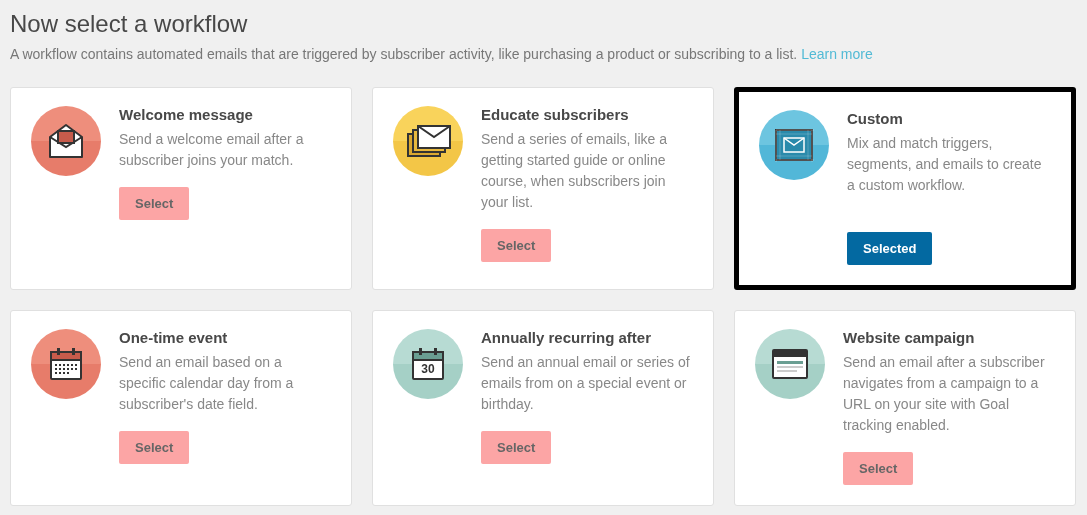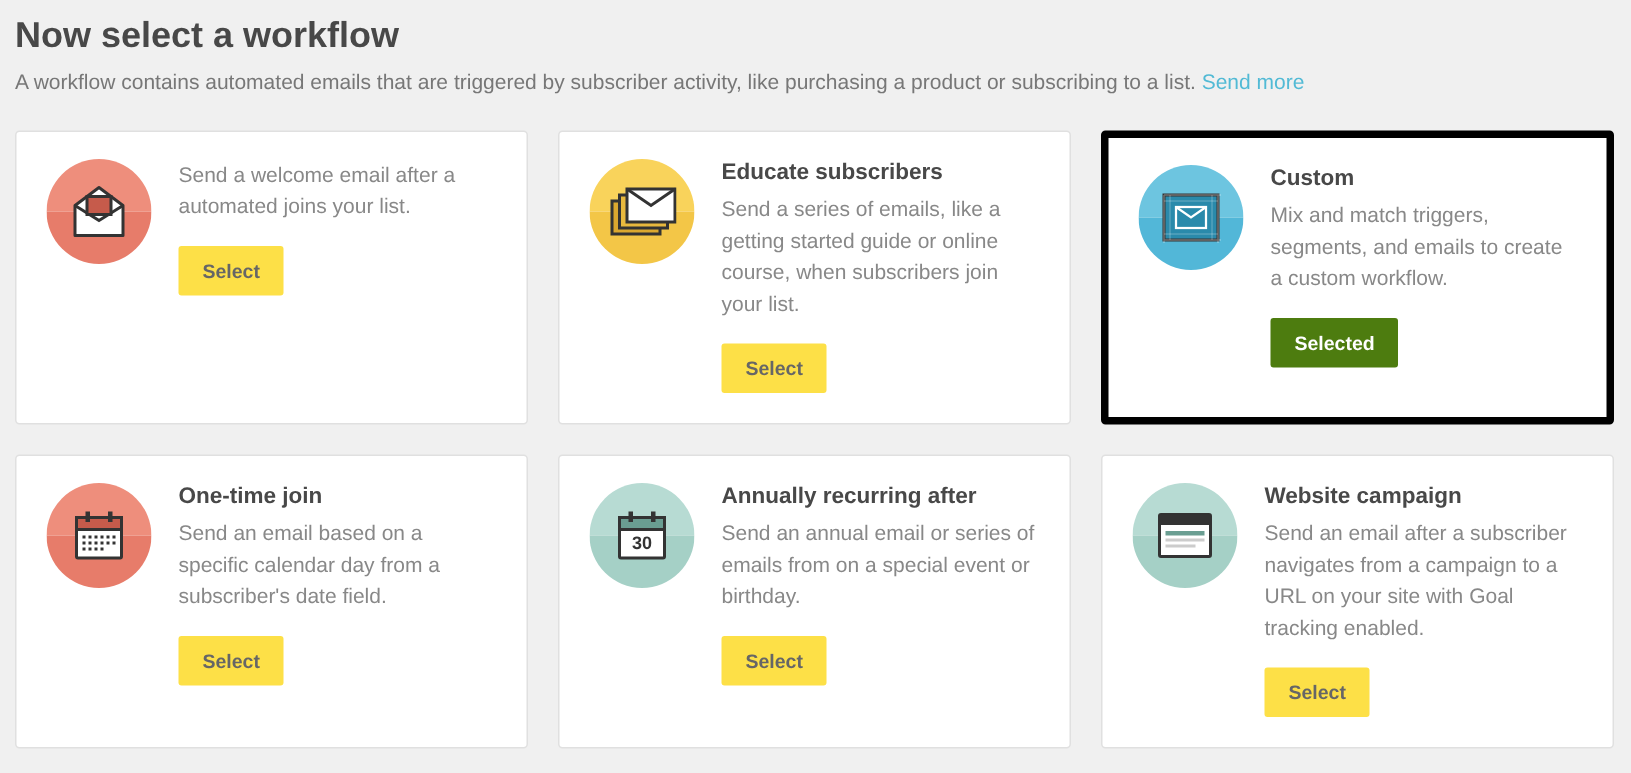--- a/index.html
+++ b/index.html
@@ -5,21 +5,21 @@
     * { box-sizing: border-box; margin: 0; padding: 0; }
     body {
       background: #f0f0f0;
       font-family: "Helvetica Neue", Helvetica, Arial, sans-serif;
       width: 1087px;
       height: 515px;
       padding: 10px 10px 0 10px;
     }
     .page-title {
       font-size: 24px;
-      font-weight: 700;
+      font-weight: 400;
       color: #484848;
       margin-bottom: 6px;
     }
     .page-desc {
       font-size: 14px;
       color: #777;
       line-height: 1.5;
       margin-bottom: 22px;
     }
     .page-desc a {
@@ -84,53 +84,55 @@
     .btn {
       display: inline-block;
       border: none;
       padding: 9px 16px;
       font-size: 13px;
       font-weight: 600;
       border-radius: 2px;
       cursor: pointer;
     }
     .btn-default {
-      background: #fde047;
+      background: #fca5a5;
       color: #666;
       text-align: right;
     }
     .btn-selected {
-      background: #4d7c0f;
+      background: #0369a1;
       color: #fff;
+      margin-top: 20px;
     }
   </style>
 </head>
 <body>
 
 <h1 class="page-title">Now select a workflow</h1>
 <p class="page-desc">
-  <span>A workflow contains automated emails that are triggered by subscriber activity, like purchasing a product or subscribing to a list. </span><a href="#">Send more</a>
+  <span>A workflow contains automated emails that are triggered by subscriber activity, like purchasing a product or subscribing to a list. </span><a href="#">Learn more</a>
 </p>
 
 <div class="grid">
 
   <div class="card">
     <div class="icon-wrap">
       <div class="icon-circle">
         <div class="half-top" style="background:#ee8e7c"></div>
         <div class="half-bot" style="background:#e77c6a"></div>
         <svg width="40" height="40" viewBox="0 0 40 40">
           <path d="M4 16 L20 4 L36 16 L36 36 L4 36 Z" fill="#fff" stroke="#333" stroke-width="2" stroke-linejoin="round"></path>
           <path d="M4 16 L20 26 L36 16" fill="none" stroke="#333" stroke-width="2"></path>
           <rect x="12" y="10" width="16" height="12" fill="#c65b4b" stroke="#333" stroke-width="2"></rect>
         </svg>
       </div>
     </div>
     <div class="card-body">
-      <div class="card-desc">Send a welcome email after a automated joins your list.</div>
+      <div class="card-title">Welcome message</div>
+      <div class="card-desc">Send a welcome email after a subscriber joins your match.</div>
       <button class="btn btn-default">Select</button>
     </div>
   </div>
 
   <div class="card">
     <div class="icon-wrap">
       <div class="icon-circle">
         <div class="half-top" style="background:#f9d35b"></div>
         <div class="half-bot" style="background:#f3c647"></div>
         <svg width="46" height="38" viewBox="0 0 46 38">
@@ -197,21 +199,21 @@
               <rect x="27" y="22" width="2" height="2"></rect>
             <rect x="7" y="26" width="2" height="2"></rect>
               <rect x="11" y="26" width="2" height="2"></rect>
               <rect x="15" y="26" width="2" height="2"></rect>
               <rect x="19" y="26" width="2" height="2"></rect>
           </g>
         </svg>
       </div>
     </div>
     <div class="card-body">
-      <div class="card-title">One-time join</div>
+      <div class="card-title">One-time event</div>
       <div class="card-desc">Send an email based on a specific calendar day from a subscriber's date field.</div>
       <button class="btn btn-default">Select</button>
     </div>
   </div>
 
   <div class="card">
     <div class="icon-wrap">
       <div class="icon-circle">
         <div class="half-top" style="background:#b7dbd3"></div>
         <div class="half-bot" style="background:#a5d0c6"></div>

